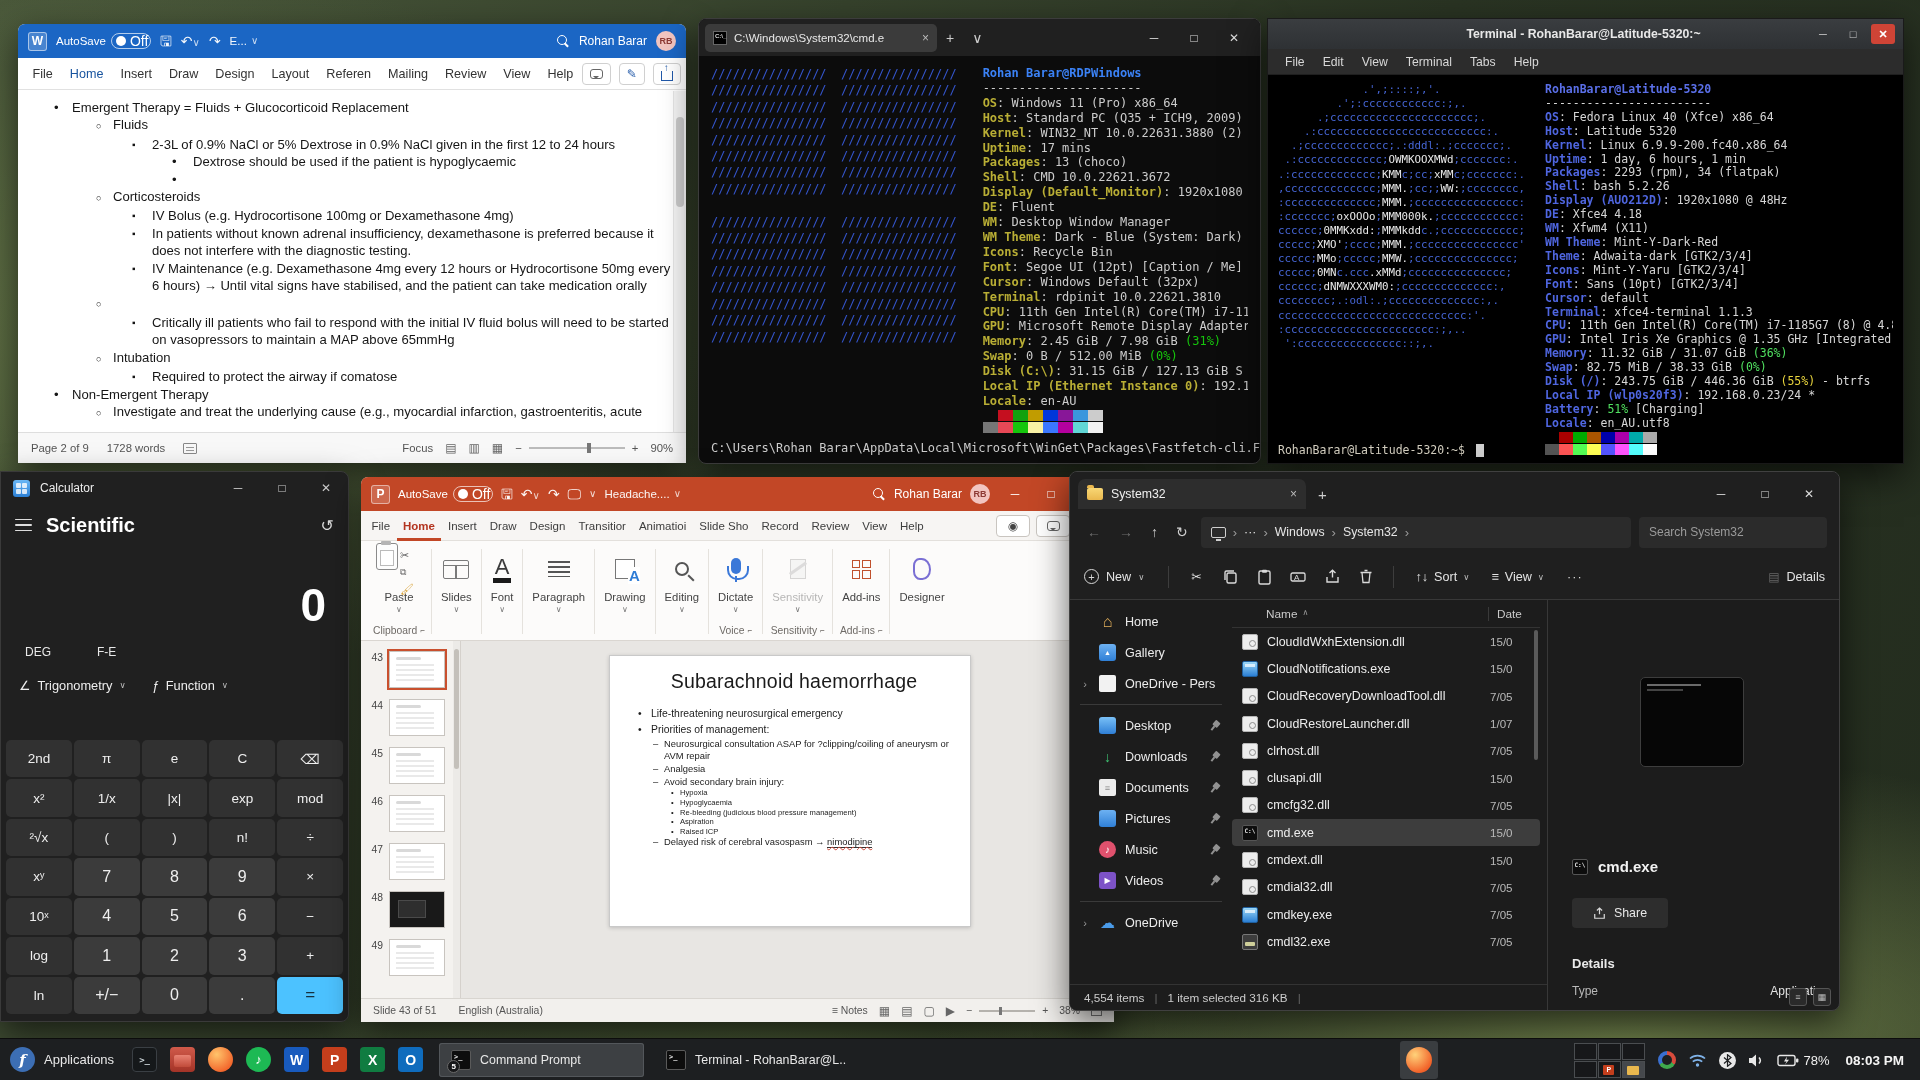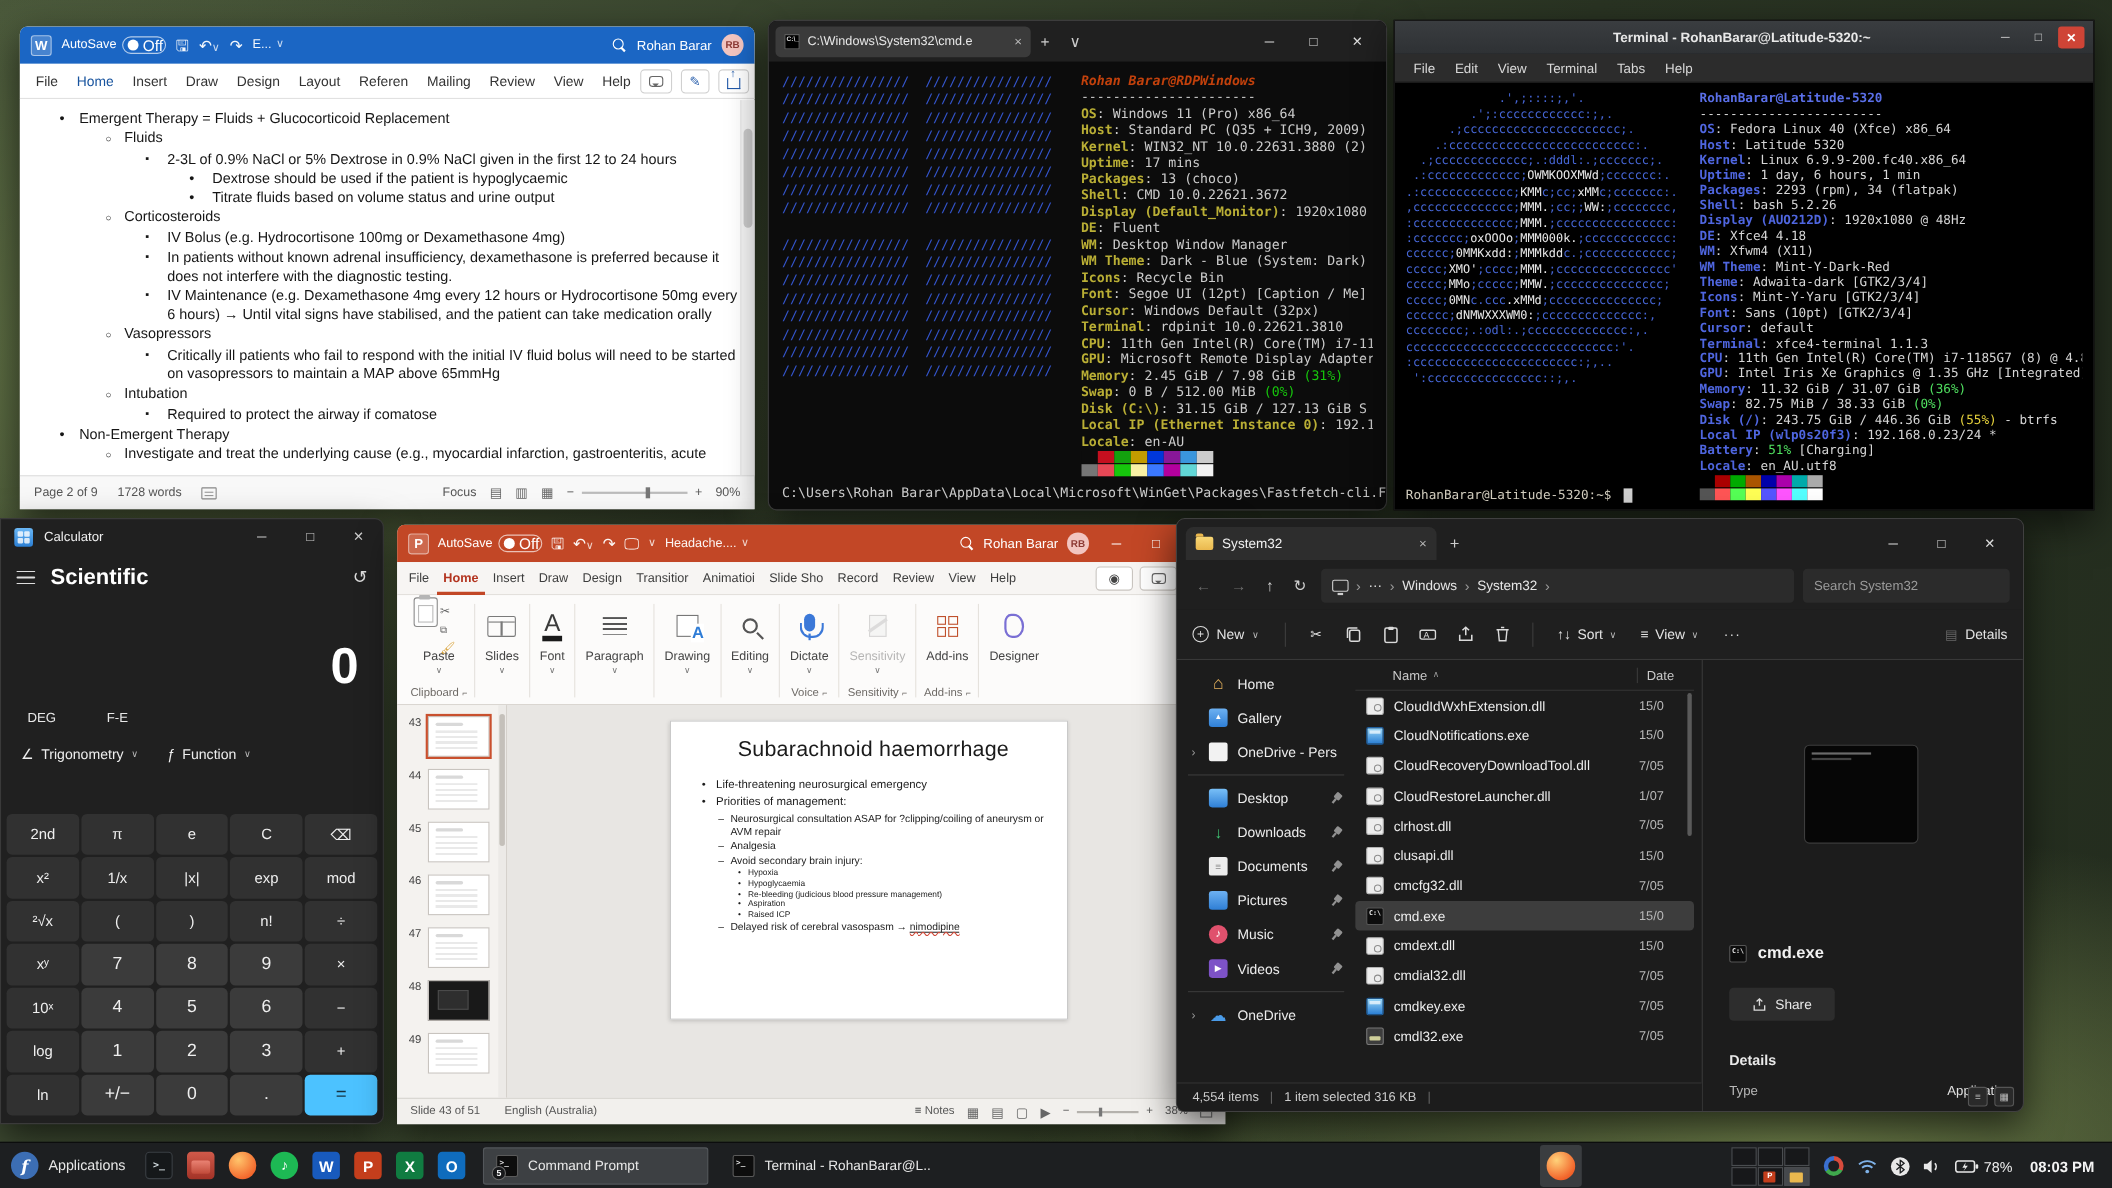--- a/index.html
+++ b/index.html
@@ -67,21 +67,21 @@
   .t-tab .tt{flex:1;white-space:nowrap;overflow:hidden;}
   .t-x{color:#bbb;font-size:12px;}
   .t-plus,.t-chev{color:#ccc;font-size:14px;padding:0 9px;}
   .t-ctl{margin-left:auto;display:flex;}
   .ctl-b{width:40px;height:37px;display:flex;align-items:center;justify-content:center;color:#ddd;font-size:12px;}
   .t-body{position:absolute;top:37px;left:0;right:0;bottom:0;padding:10px 12px;display:flex;gap:26px;overflow:hidden;}
   .wlogo{font-size:12px;line-height:16.4px;color:#3556cf;white-space:pre;}
   .ffinfo{font-size:12px;line-height:14.9px;white-space:pre;overflow:hidden;}
   .iline{white-space:pre;}
   .ih{font-weight:700;}
-  #wt-info .ih{color:#c2410c;font-style:italic;}
+  #wt-info .ih{color:#3b82f6;}
   #wt-info .ik{color:#b9ae35;font-weight:700;}
   #wt-info .is, #wt-info .iv{color:#cccccc;}
   .pg{color:#16c60c;} .py{color:#d6c53a;}
   .palrow{display:flex;margin-top:1px;}
   .pal{width:15px;height:11px;display:inline-block;}
   .t-path{position:absolute;left:12px;bottom:8px;color:#cccccc;font-size:12px;white-space:nowrap;}
 
   
   #win-xterm{left:1267px;top:18px;width:637px;height:446px;background:#000;border:1px solid #1a1a1a;}
   .x-title{height:30px;background:linear-gradient(#3a3d40,#2e3134);display:flex;align-items:center;color:#e8e8e8;font-size:12.3px;font-weight:700;padding:0 8px;}
@@ -377,41 +377,39 @@
         <div class="docline dl3">
           <span class="mk">▪</span>
           <span class="tx">2-3L of 0.9% NaCl or 5% Dextrose in 0.9% NaCl given in the first 12 to 24 hours</span>
         </div>
         <div class="docline dl4">
           <span class="mk">•</span>
           <span class="tx">Dextrose should be used if the patient is hypoglycaemic</span>
         </div>
         <div class="docline dl4">
           <span class="mk">•</span>
-          <span class="tx">Titrate fluids based on volume status and urine output</span>
         </div>
         <div class="docline dl2">
           <span class="mk">○</span>
           <span class="tx">Corticosteroids</span>
         </div>
         <div class="docline dl3">
           <span class="mk">▪</span>
           <span class="tx">IV Bolus (e.g. Hydrocortisone 100mg or Dexamethasone 4mg)</span>
         </div>
         <div class="docline dl3">
           <span class="mk">▪</span>
           <span class="tx">In patients without known adrenal insufficiency, dexamethasone is preferred because it does not interfere with the diagnostic testing.</span>
         </div>
         <div class="docline dl3">
           <span class="mk">▪</span>
           <span class="tx">IV Maintenance (e.g. Dexamethasone 4mg every 12 hours or Hydrocortisone 50mg every 6 hours) → Until vital signs have stabilised, and the patient can take medication orally</span>
         </div>
         <div class="docline dl2">
           <span class="mk">○</span>
-          <span class="tx">Vasopressors</span>
         </div>
         <div class="docline dl3">
           <span class="mk">▪</span>
           <span class="tx">Critically ill patients who fail to respond with the initial IV fluid bolus will need to be started on vasopressors to maintain a MAP above 65mmHg</span>
         </div>
         <div class="docline dl2">
           <span class="mk">○</span>
           <span class="tx">Intubation</span>
         </div>
         <div class="docline dl3">

